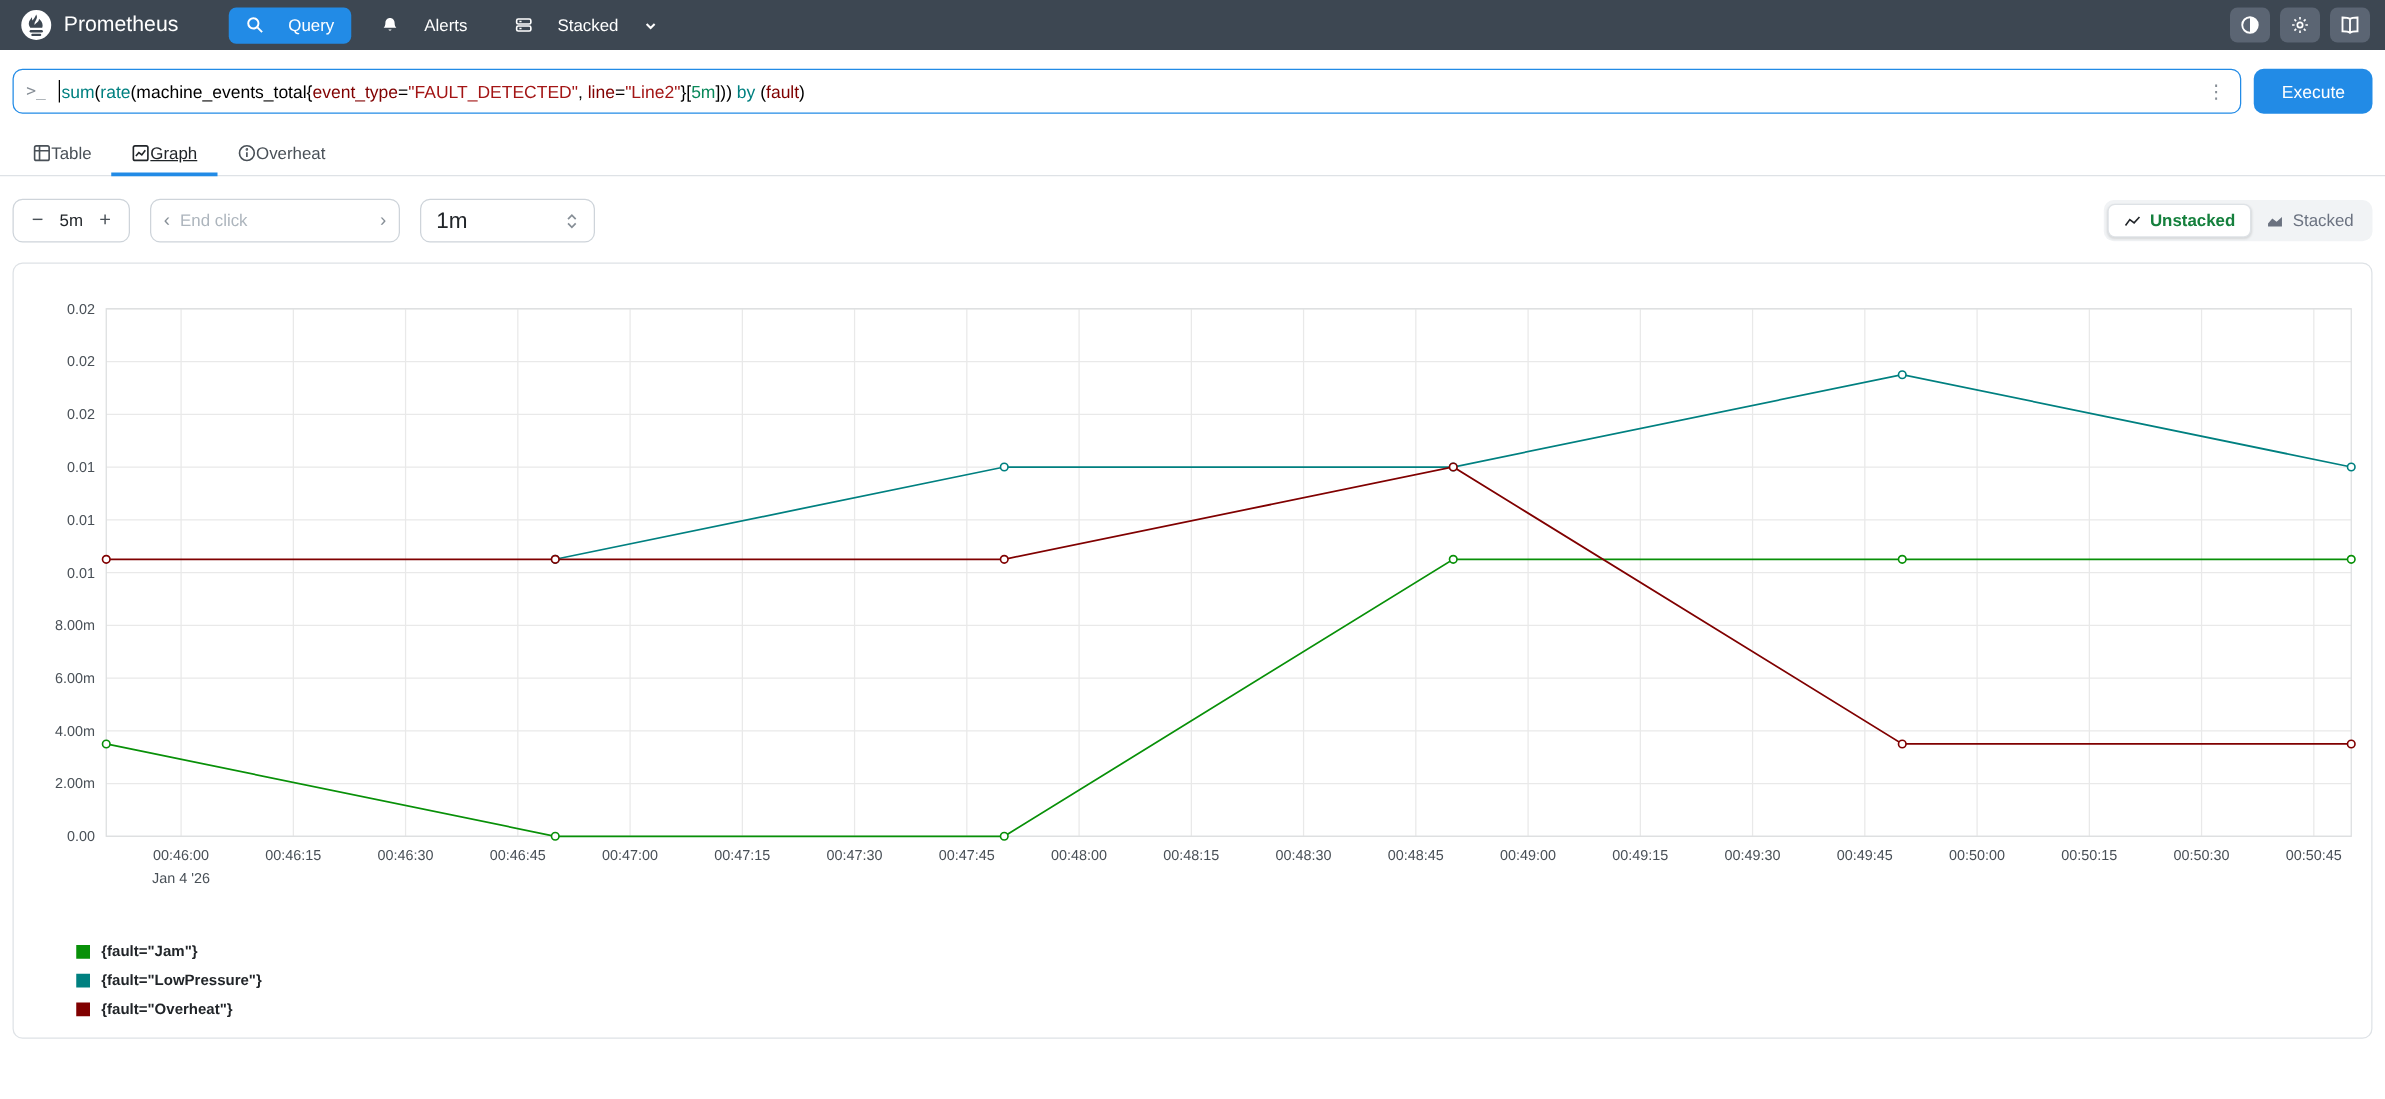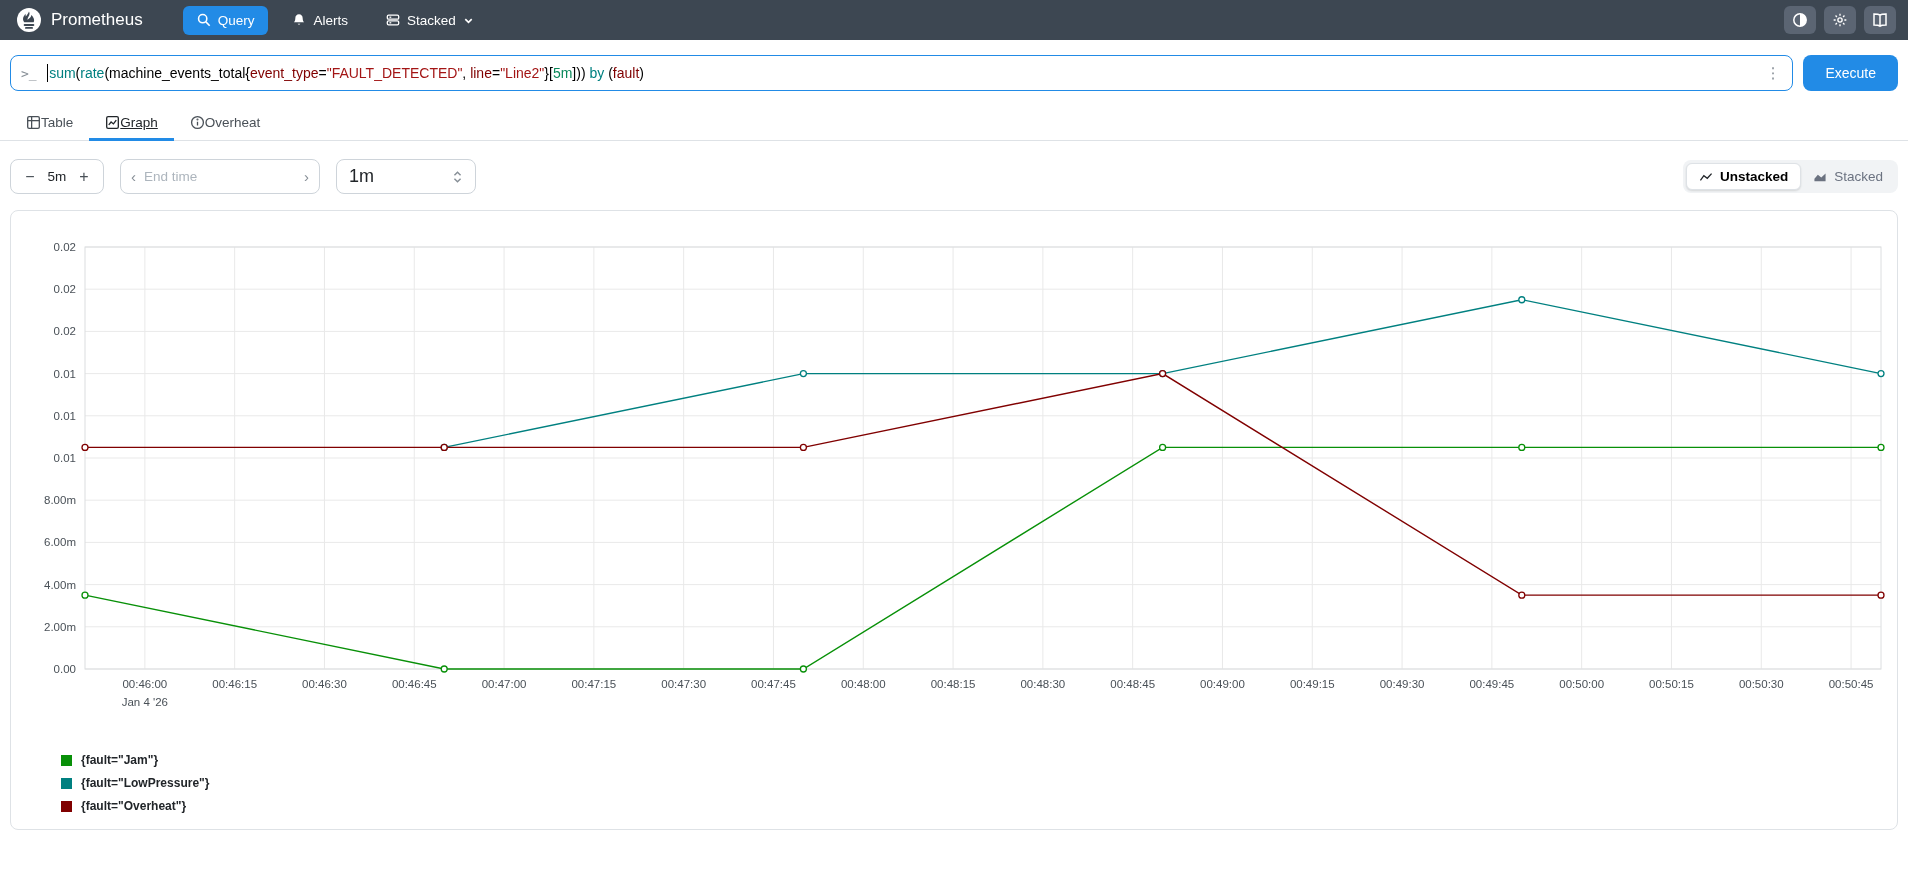--- a/index.html
+++ b/index.html
@@ -3,21 +3,21 @@
 <meta charset="utf-8">
 <style>
   * { box-sizing: border-box; margin: 0; padding: 0; }
   html, body { width: 1908px; height: 879px; background: #fff; overflow: hidden;
     font-family: "Liberation Sans", sans-serif; color: #212529; }
 
   
   .navbar { height: 40px; background: #3d4752; display: flex; align-items: center; padding: 0 12px; }
   .brand { display: flex; align-items: center; gap: 9px; color: #fff; font-size: 17px; margin-left: 4px; }
   .nav-links { display: flex; align-items: center; gap: 10px; margin-left: 40px; }
-  .nav-btn { display: flex; align-items: center; gap: 7px; color: #fff; font-size: 13.5px;
+  .nav-btn { display: flex; align-items: center; gap: 20px; color: #fff; font-size: 13.5px;
     background: transparent; border: none; padding: 7px 14px; border-radius: 6px; cursor: pointer;
     font-family: inherit; }
   .nav-btn.active { background: #228be6; }
   .nav-right { margin-left: auto; display: flex; gap: 8px; }
   .nav-icon-btn { width: 32px; height: 28px; background: #5b6573; border: none; border-radius: 6px;
     display: flex; align-items: center; justify-content: center; cursor: pointer; }
 
   
   .query-row { display: flex; gap: 10px; padding: 15px 10px 0 10px; align-items: stretch; }
   .query-input { flex: 1; border: 1.5px solid #228be6; border-radius: 8px; display: flex;
@@ -54,21 +54,21 @@
   .step-val { font-size: 13.5px; color: #212529; min-width: 28px; text-align: center; }
   .endtime { width: 200px; padding: 0 10px; justify-content: space-between; }
   .et-chev { color: #868e96; font-size: 15px; background: none; border: none; cursor: pointer; }
   .et-placeholder { color: #adb5bd; font-size: 13.5px; flex: 1; margin-left: 8px; }
   .resolution { width: 140px; padding: 0 12px; justify-content: space-between; cursor: pointer; }
   .res-val { font-size: 18px; }
   .seg-wrap { margin-left: auto; background: #f1f3f5; border-radius: 8px; padding: 3px; display: flex; }
   .seg { display: flex; align-items: center; gap: 7px; font-size: 13.5px; color: #6b7280;
     padding: 5px 12px; border: none; background: transparent; border-radius: 6px; cursor: pointer;
     font-family: inherit; }
-  .seg.selected { background: #fff; color: #000000; font-weight: bold;
+  .seg.selected { background: #fff; color: #15803d; font-weight: bold;
     box-shadow: 0 1px 2px rgba(0,0,0,.12); border: 1px solid #dee2e6; }
 
   
   .panel { margin: 16px 10px 12px 10px; border: 1px solid #dee2e6; border-radius: 8px;
     padding: 14px 14px 16px 22px; }
   .legend { margin-top: 24px; display: flex; flex-direction: column; gap: 9px; padding-left: 28px; }
   .legend-item { display: flex; align-items: center; gap: 9px; font-size: 12px; font-weight: bold;
     color: #212529; cursor: pointer; }
   .legend-swatch { width: 11px; height: 11px; display: inline-block; }
   .hint { margin-top: 17px; padding-left: 28px; color: #adb5bd; font-size: 11.5px; }
@@ -198,21 +198,21 @@
 
 <div class="controls">
   <div class="ctrl-left">
     <div class="box stepper">
       <button class="step-btn">−</button>
       <span class="step-val">5m</span>
       <button class="step-btn">+</button>
     </div>
     <div class="box endtime">
       <button class="et-chev">‹</button>
-      <span class="et-placeholder">End time</span>
+      <span class="et-placeholder">End click</span>
       <button class="et-chev">›</button>
     </div>
     <div class="box resolution">
       <span class="res-val">1m</span>
       <span style="display:flex">
         <svg width="11" height="14" viewBox="0 0 12 16" fill="none" stroke="#868e96" stroke-width="1.6">
           <polyline points="2.5,6 6,2.5 9.5,6"></polyline>
             <polyline points="2.5,10 6,13.5 9.5,10"></polyline>
         </svg>
       </span>

